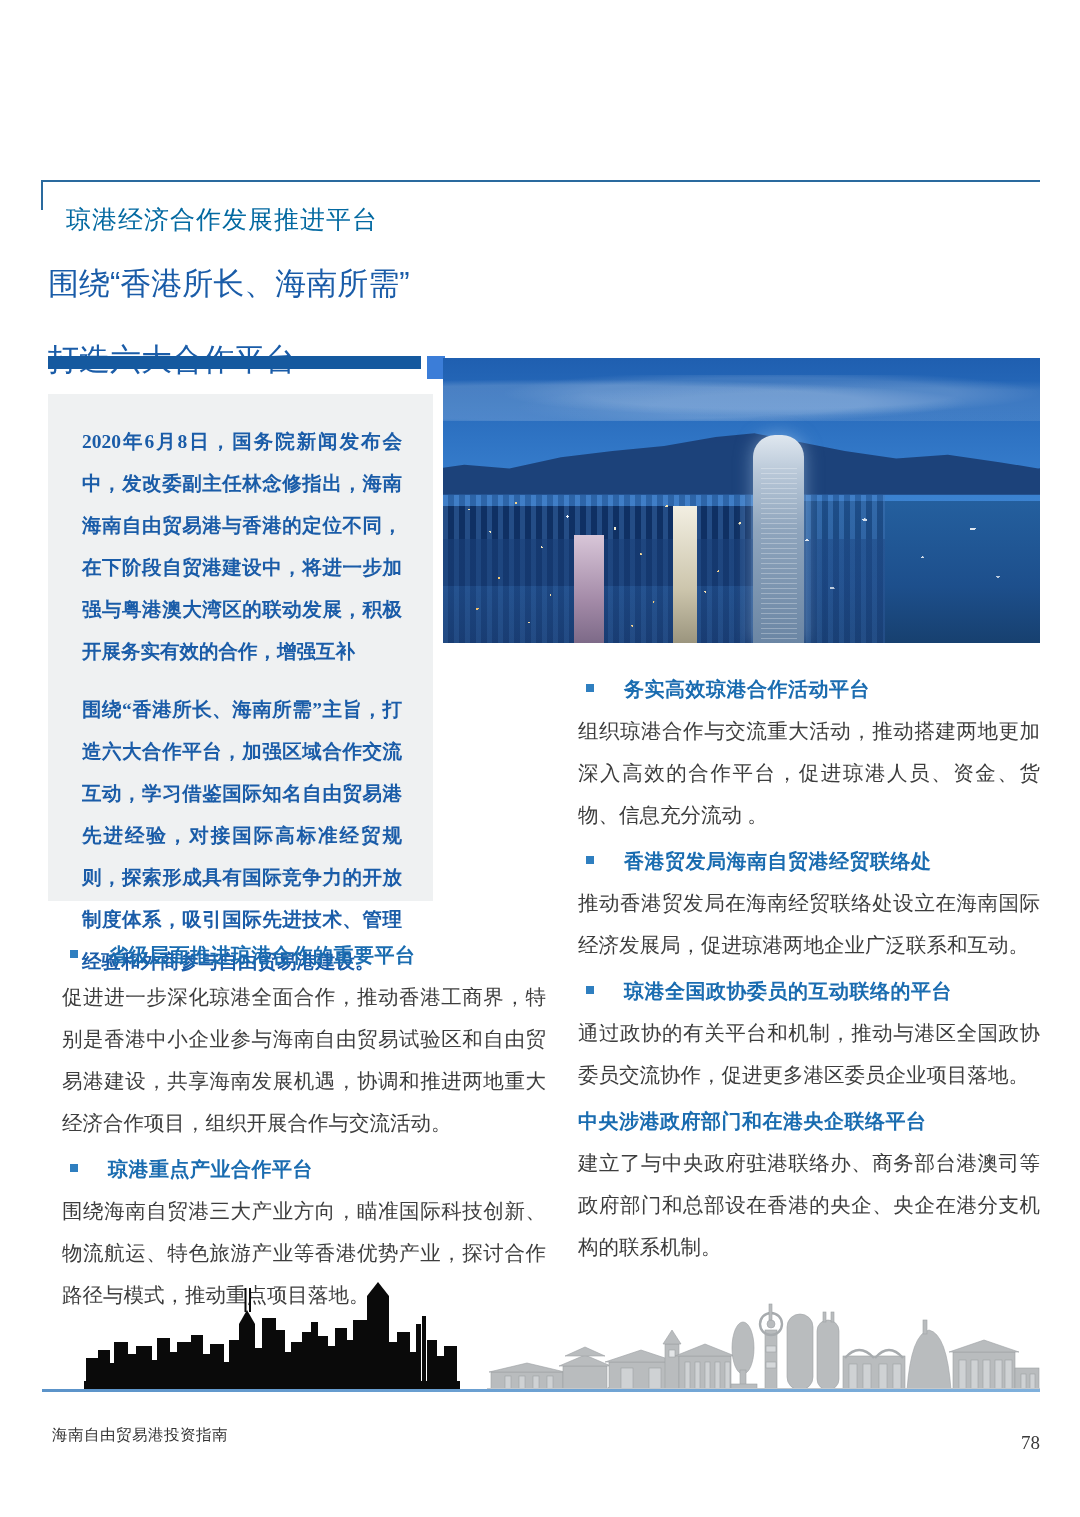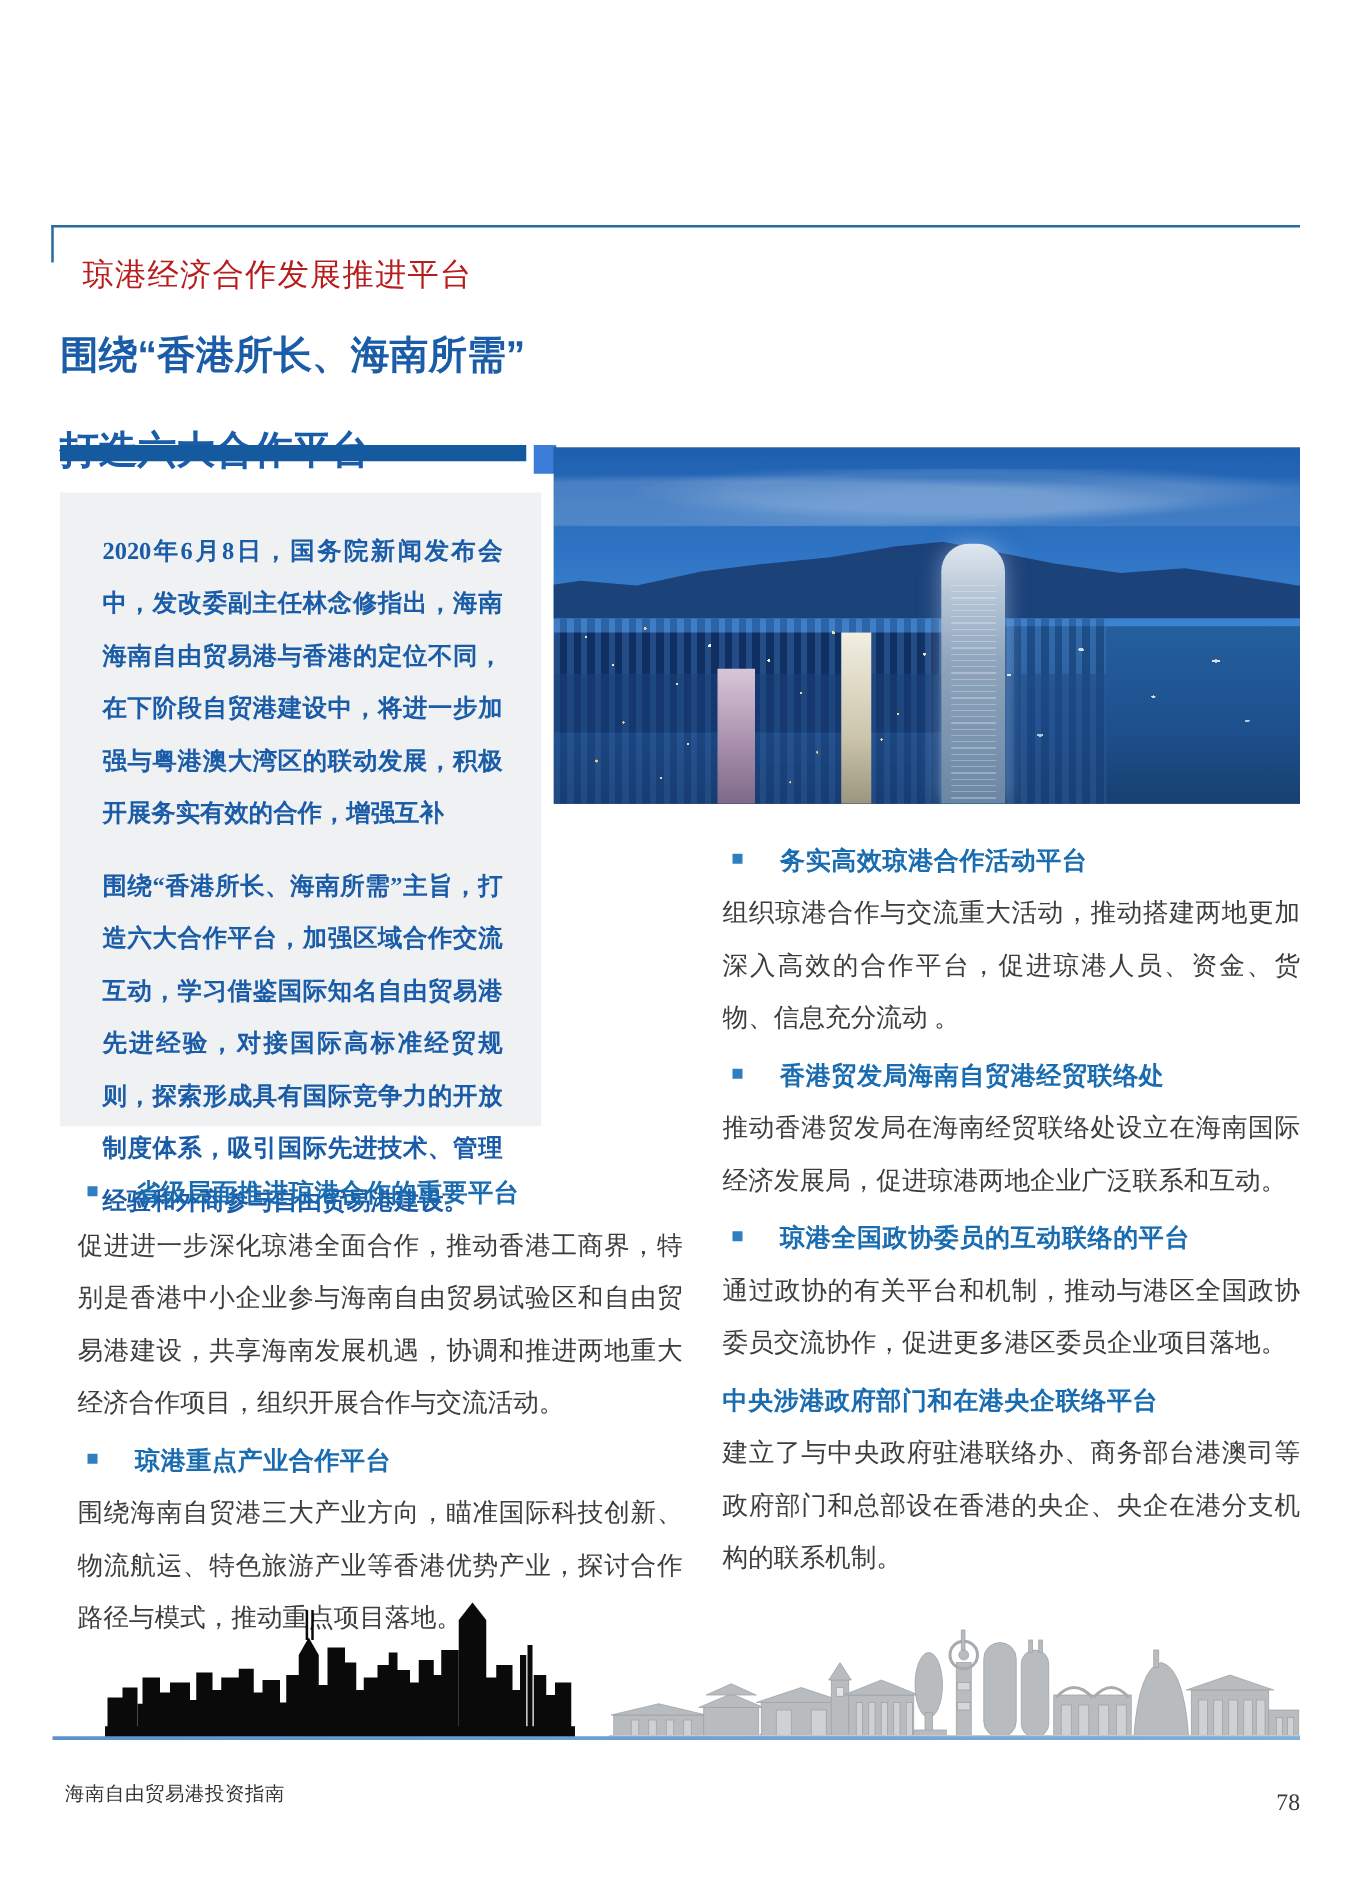--- a/index.html
+++ b/index.html
@@ -34,32 +34,32 @@
     background: #2a6a9e;
   }
 
   
   #kicker {
     position: absolute;
     left: 66px;
     top: 203px;
     font-size: 25px;
     letter-spacing: 1px;
-    color: #b91c1c;
+    color: #0369a1;
     font-family: Liberation Sans, sans-serif;
     white-space: nowrap;
   }
   #headline {
     position: absolute;
     left: 48px;
     top: 262px;
     width: 420px;
     font-size: 31px;
     line-height: 44px;
-    font-weight: bold;
+    font-weight: normal;
     color: #1a5ca8;
     font-family: "Liberation Sans", "DejaVu Sans", sans-serif;
   }
   #headline .l2 { display:block;margin-top:32px; }
   #headline-bar {
     position: absolute;
     left: 48px;
     top: 356px;
     width: 373px;
     height: 13px;

